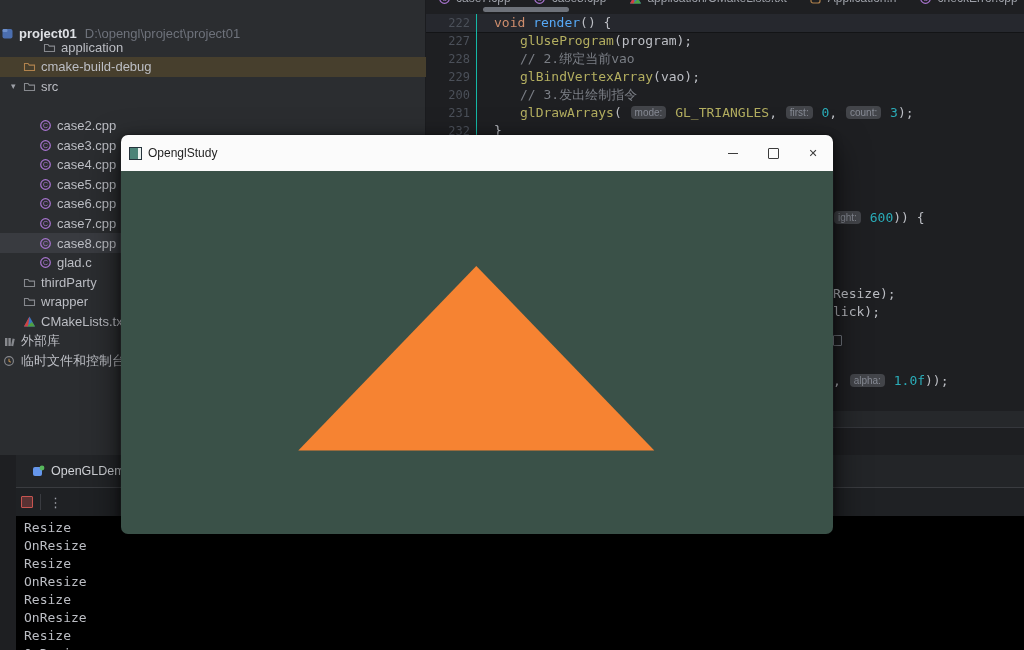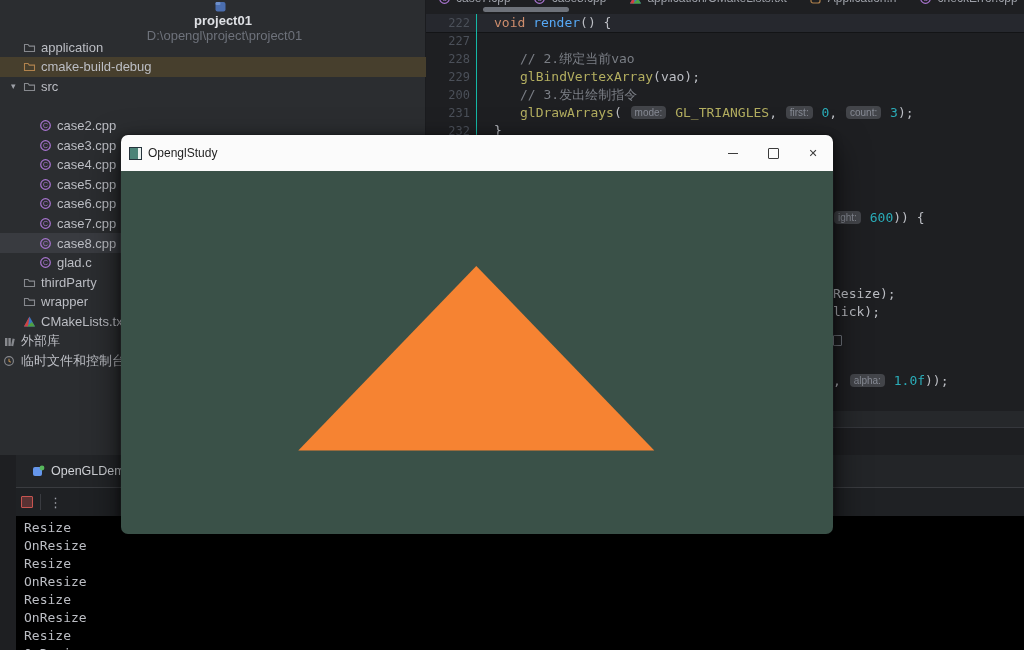--- a/index.html
+++ b/index.html
@@ -70,31 +70,31 @@
   #win-icon{width:11px;height:11px;margin-left:8px;border:1.5px solid #26333c;background:#4b8378;
             position:relative;flex:none;}
   #win-icon::after{content:"";position:absolute;right:0;top:0;bottom:0;width:3px;background:#e8f0ee;}
 </style>
 </head>
 <body>
 
 <div id="stage">
 
   <div id="project-panel">
-      <div class="tree-row" style="top: 0; padding-left: 8px; flex-direction: column;">
+      <div class="tree-row" style="top: 23px; ">
         <span class="ticon">
           <svg width="13" height="13" style="display:block">
             <rect x="1.5" y="2" width="10" height="9.5" rx="2" fill="#4b6eaf"></rect>
             <rect x="1.5" y="2" width="5" height="3" rx="1.2" fill="#6d8fcb"></rect>
           </svg>
         </span>
         <span class="lbl root-lbl">project01</span>
         <span class="root-path">D:\opengl\project\project01</span>
       </div>
-      <div class="tree-row" style="top: 37.1px; padding-left: 22px;">
+      <div class="tree-row" style="top: 37.1px; padding-left: 22px; margin-left: 20px;">
         <span class="ticon">
           <svg width="13" height="13" style="display:block">
             <path d="M1.5 3.5h3.5l1.3 1.6h5.2v5.4h-10z" fill="none" stroke="#87898e" stroke-width="1.1"></path>
           </svg>
         </span>
         <span class="lbl">application</span>
       </div>
       <div class="tree-row hl-warm" style="top: 56.7px; padding-left: 22px;">
         <span class="ticon">
           <svg width="13" height="13" style="display:block">
@@ -280,20 +280,21 @@
         </div>
       </div>
     <div id="tab-underline"></div>
     <div id="code">
         <div class="cline sticky">
           <span class="gut">222</span>
           <span class="ct" style="padding-left:17px"><span class="tk-k">void </span><span class="tk-f">render</span><span class="tk-p">() {</span></span>
         </div>
         <div class="cline">
           <span class="gut">227</span>
+          <span class="ct" style="padding-left:43px"><span class="tk-c">glUseProgram</span><span class="tk-p">(program);</span></span>
         </div>
         <div class="cline">
           <span class="gut">228</span>
           <span class="ct" style="padding-left:43px"><span class="tk-m">// 2.绑定当前vao</span></span>
         </div>
         <div class="cline">
           <span class="gut">229</span>
           <span class="ct" style="padding-left:43px"><span class="tk-c">glBindVertexArray</span><span class="tk-p">(vao);</span></span>
         </div>
         <div class="cline">

